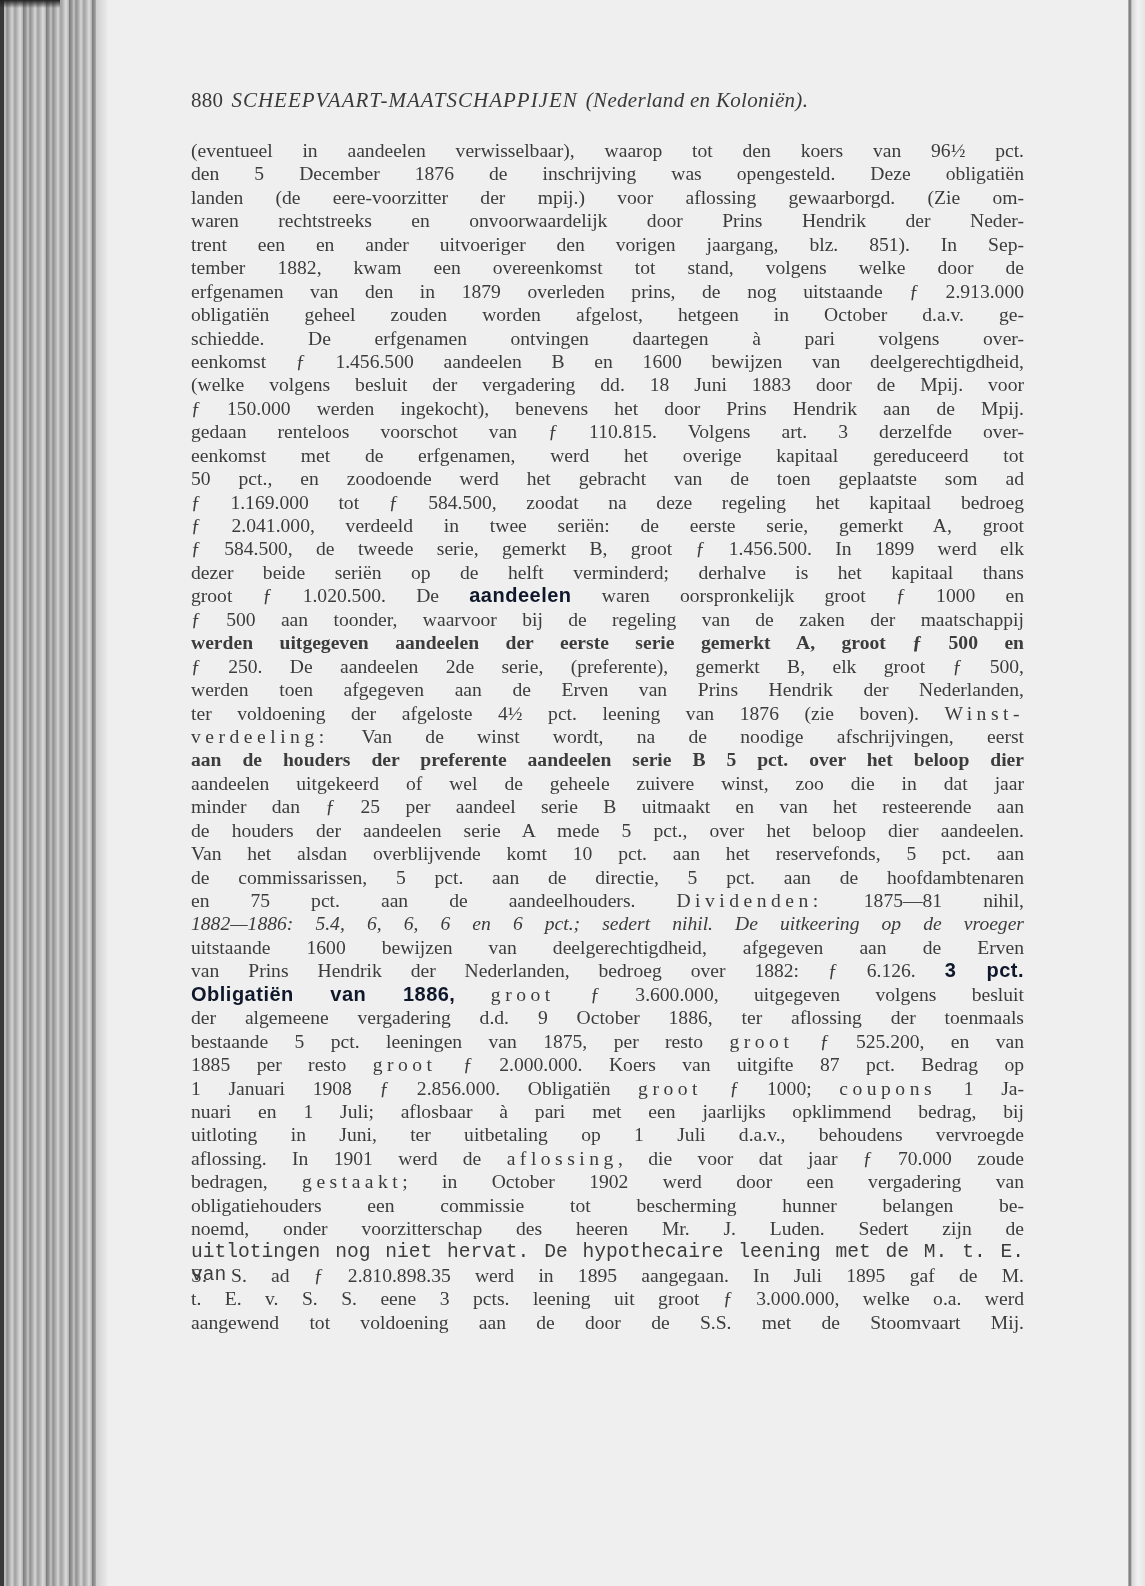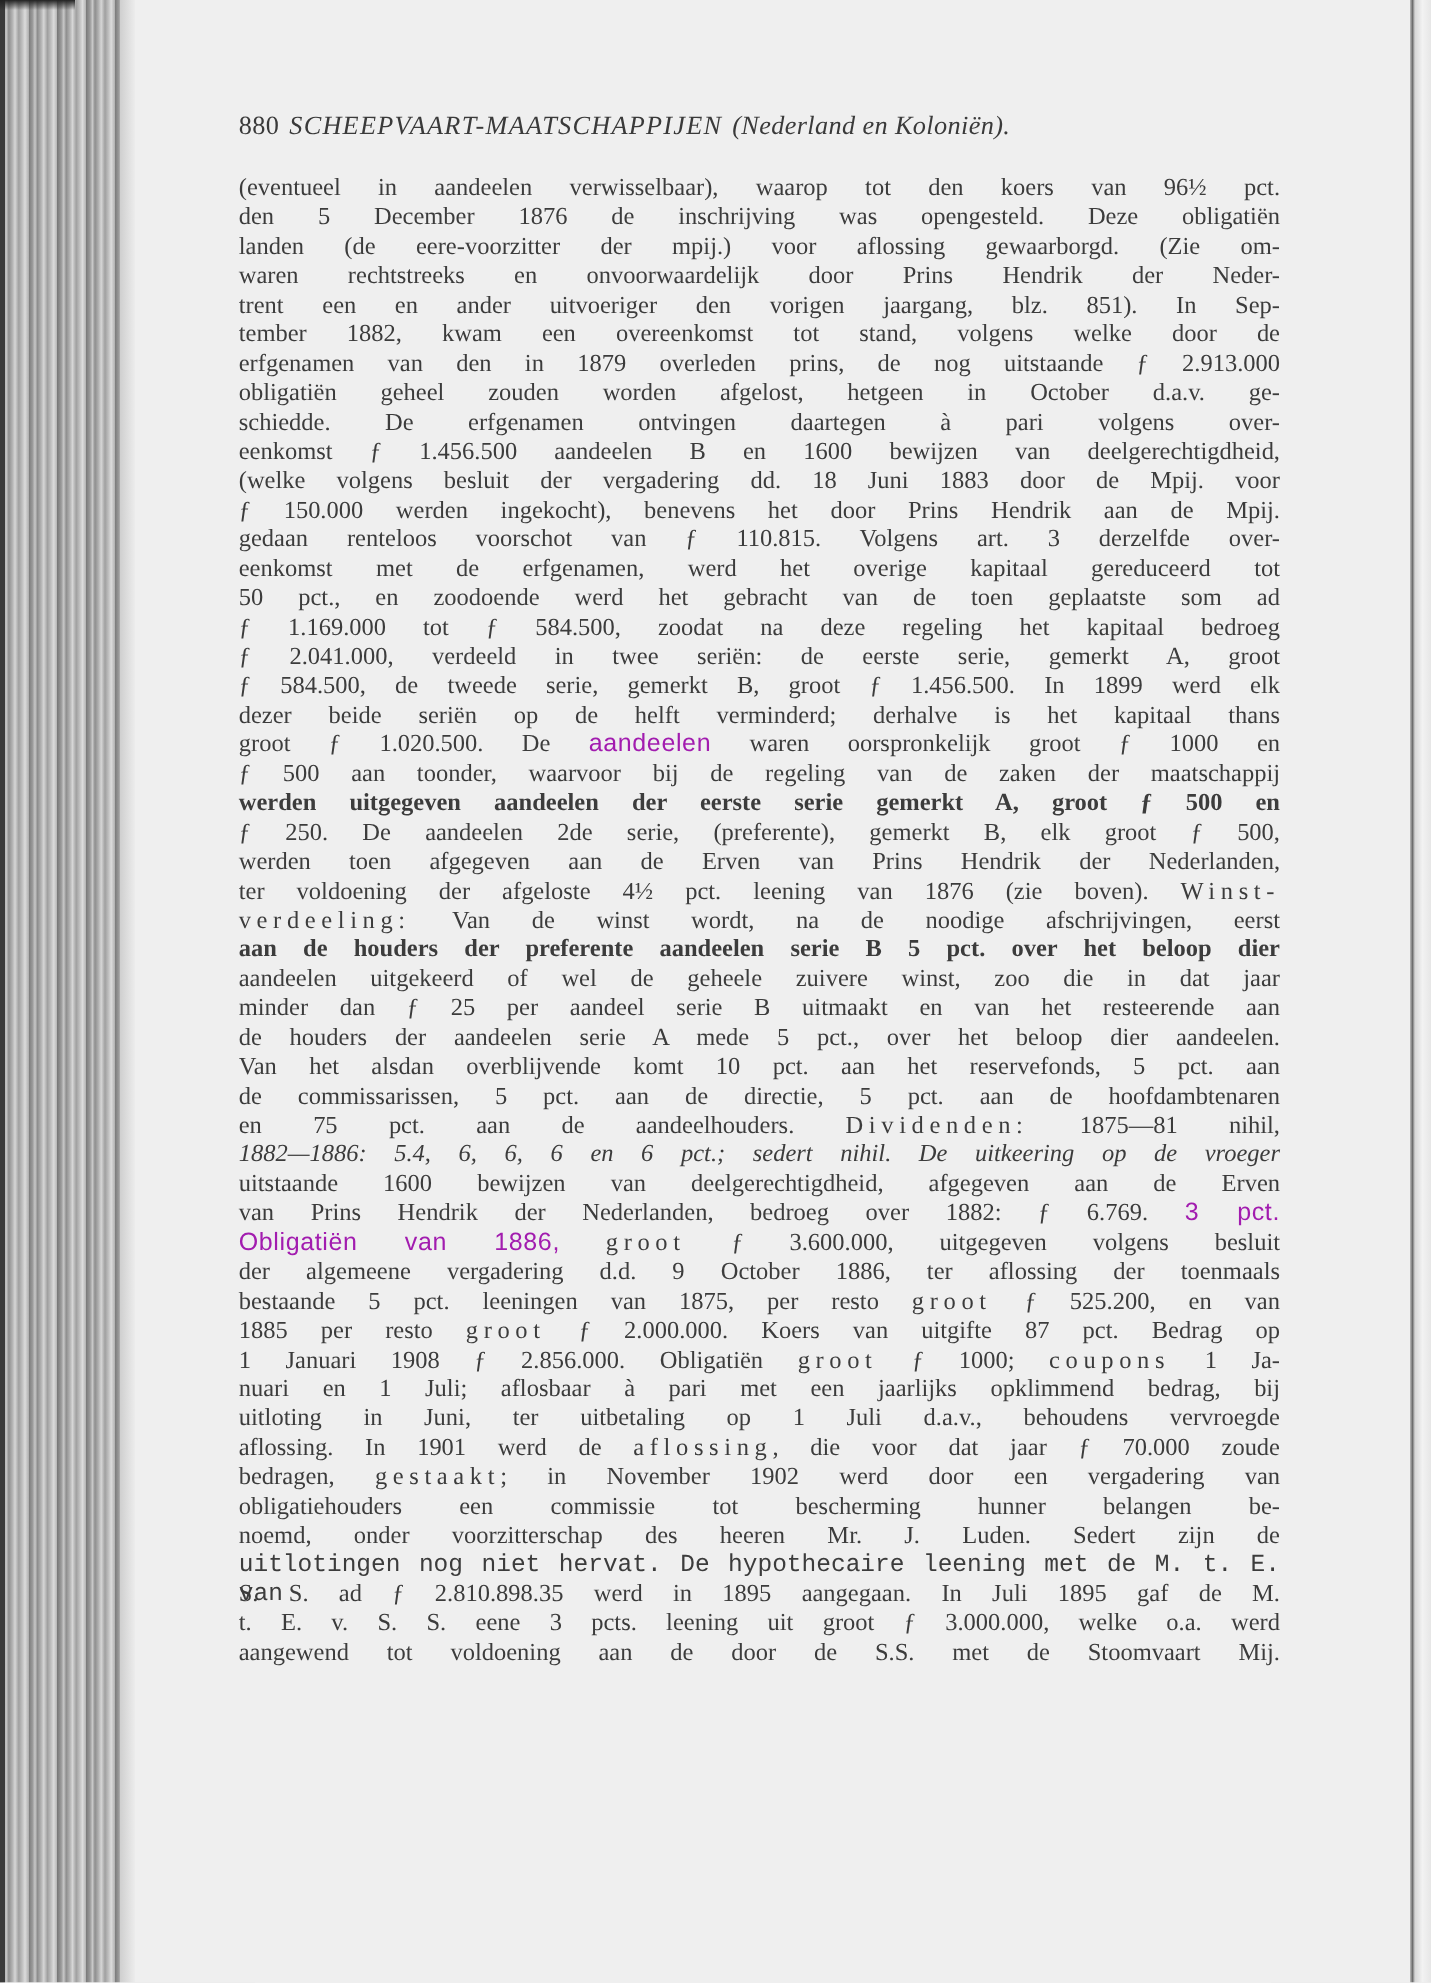--- a/index.html
+++ b/index.html
@@ -47,21 +47,21 @@
     }
     .line {
       display: block; text-align: justify; text-align-last: justify;
       white-space: nowrap; height: 23.45px;
     }
     .line > span { white-space: pre; }
     .line.last { text-align-last: justify; }
     .spaced { letter-spacing: 4.5px; }
     .bold-sans {
       font-family: "Liberation Sans", "DejaVu Sans", sans-serif;
-      font-weight: normal; font-size: 20px; letter-spacing: 0.5px; color: #a21caf;
+      font-weight: bold; font-size: 20px; letter-spacing: 0.5px; color: #0f172a;
     }
   </style>
 </head>
 <body>
 
 <div class="binding"></div>
 <div class="binding-shadow"></div>
 <div class="top-shadow"></div>
 <div class="page"></div>
 <div class="right-edge"></div>
@@ -99,29 +99,29 @@
     <div class="line" style="white-space: normal;"><span class="spaced" style="white-space: normal;">verdeeling:</span><span style="white-space: normal;"> Van de winst wordt, na de noodige afschrijvingen, eerst</span></div>
     <div class="line" style="white-space: normal; font-weight: bold;"><span style="white-space: normal;">aan de houders der preferente aandeelen serie B 5 pct. over het beloop dier</span></div>
     <div class="line" style="white-space: normal;"><span style="white-space: normal;">aandeelen uitgekeerd of wel de geheele zuivere winst, zoo die in dat jaar</span></div>
     <div class="line" style="white-space: normal;"><span style="white-space: normal;">minder dan ƒ 25 per aandeel serie B uitmaakt en van het resteerende aan</span></div>
     <div class="line" style="white-space: normal;"><span style="white-space: normal;">de houders der aandeelen serie A mede 5 pct., over het beloop dier aandeelen.</span></div>
     <div class="line" style="white-space: normal;"><span style="white-space: normal;">Van het alsdan overblijvende komt 10 pct. aan het reservefonds, 5 pct. aan</span></div>
     <div class="line" style="white-space: normal;"><span style="white-space: normal;">de commissarissen, 5 pct. aan de directie, 5 pct. aan de hoofdambtenaren</span></div>
     <div class="line" style="white-space: normal;"><span style="white-space: normal;">en 75 pct. aan de aandeelhouders. </span><span class="spaced" style="white-space: normal;">Dividenden:</span><span style="white-space: normal;"> 1875—81 nihil,</span></div>
     <div class="line" style="white-space: normal; font-style: italic;"><span style="white-space: normal;">1882—1886: 5.4, 6, 6, 6 en 6 pct.; sedert nihil. De uitkeering op de vroeger</span></div>
     <div class="line" style="white-space: normal;"><span style="white-space: normal;">uitstaande 1600 bewijzen van deelgerechtigdheid, afgegeven aan de Erven</span></div>
-    <div class="line" style="white-space: normal;"><span style="white-space: normal;">van Prins Hendrik der Nederlanden, bedroeg over 1882: ƒ 6.769. </span><span class="bold-sans" style="white-space: normal;">3 pct.</span></div>
+    <div class="line" style="white-space: normal;"><span style="white-space: normal;">van Prins Hendrik der Nederlanden, bedroeg over 1882: ƒ 6.126. </span><span class="bold-sans" style="white-space: normal;">3 pct.</span></div>
     <div class="line" style="white-space: normal;"><span class="bold-sans" style="white-space: normal;">Obligatiën van 1886,</span><span style="white-space: normal;"> </span><span class="spaced" style="white-space: normal;">groot</span><span style="white-space: normal;"> ƒ 3.600.000, uitgegeven volgens besluit</span></div>
     <div class="line" style="white-space: normal;"><span style="white-space: normal;">der algemeene vergadering d.d. 9 October 1886, ter aflossing der toenmaals</span></div>
     <div class="line" style="white-space: normal;"><span style="white-space: normal;">bestaande 5 pct. leeningen van 1875, per resto </span><span class="spaced" style="white-space: normal;">groot</span><span style="white-space: normal;"> ƒ 525.200, en van</span></div>
     <div class="line" style="white-space: normal;"><span style="white-space: normal;">1885 per resto </span><span class="spaced" style="white-space: normal;">groot</span><span style="white-space: normal;"> ƒ 2.000.000. Koers van uitgifte 87 pct. Bedrag op</span></div>
     <div class="line" style="white-space: normal;"><span style="white-space: normal;">1 Januari 1908 ƒ 2.856.000. Obligatiën </span><span class="spaced" style="white-space: normal;">groot</span><span style="white-space: normal;"> ƒ 1000; </span><span class="spaced" style="white-space: normal;">coupons</span><span style="white-space: normal;"> 1 Ja-</span></div>
     <div class="line" style="white-space: normal;"><span style="white-space: normal;">nuari en 1 Juli; aflosbaar à pari met een jaarlijks opklimmend bedrag, bij</span></div>
     <div class="line" style="white-space: normal;"><span style="white-space: normal;">uitloting in Juni, ter uitbetaling op 1 Juli d.a.v., behoudens vervroegde</span></div>
     <div class="line" style="white-space: normal;"><span style="white-space: normal;">aflossing. In 1901 werd de </span><span class="spaced" style="white-space: normal;">aflossing</span><span style="white-space: normal;">, die voor dat jaar ƒ 70.000 zoude</span></div>
-    <div class="line" style="white-space: normal;"><span style="white-space: normal;">bedragen, </span><span class="spaced" style="white-space: normal;">gestaakt</span><span style="white-space: normal;">; in November 1902 werd door een vergadering van</span></div>
+    <div class="line" style="white-space: normal;"><span style="white-space: normal;">bedragen, </span><span class="spaced" style="white-space: normal;">gestaakt</span><span style="white-space: normal;">; in October 1902 werd door een vergadering van</span></div>
     <div class="line" style="white-space: normal;"><span style="white-space: normal;">obligatiehouders een commissie tot bescherming hunner belangen be-</span></div>
     <div class="line" style="white-space: normal;"><span style="white-space: normal;">noemd, onder voorzitterschap des heeren Mr. J. Luden. Sedert zijn de</span></div>
     <div class="line" style="white-space: normal; font-family: Liberation Mono, monospace;"><span style="white-space: normal;">uitlotingen nog niet hervat. De hypothecaire leening met de M. t. E. van</span></div>
     <div class="line" style="white-space: normal;"><span style="white-space: normal;">S. S. ad ƒ 2.810.898.35 werd in 1895 aangegaan. In Juli 1895 gaf de M.</span></div>
     <div class="line" style="white-space: normal;"><span style="white-space: normal;">t. E. v. S. S. eene 3 pcts. leening uit groot ƒ 3.000.000, welke o.a. werd</span></div>
     <div class="line last" style="white-space: normal;"><span style="white-space: normal;">aangewend tot voldoening aan de door de S.S. met de Stoomvaart Mij.</span></div>
   </div>
 
 </body></html>

